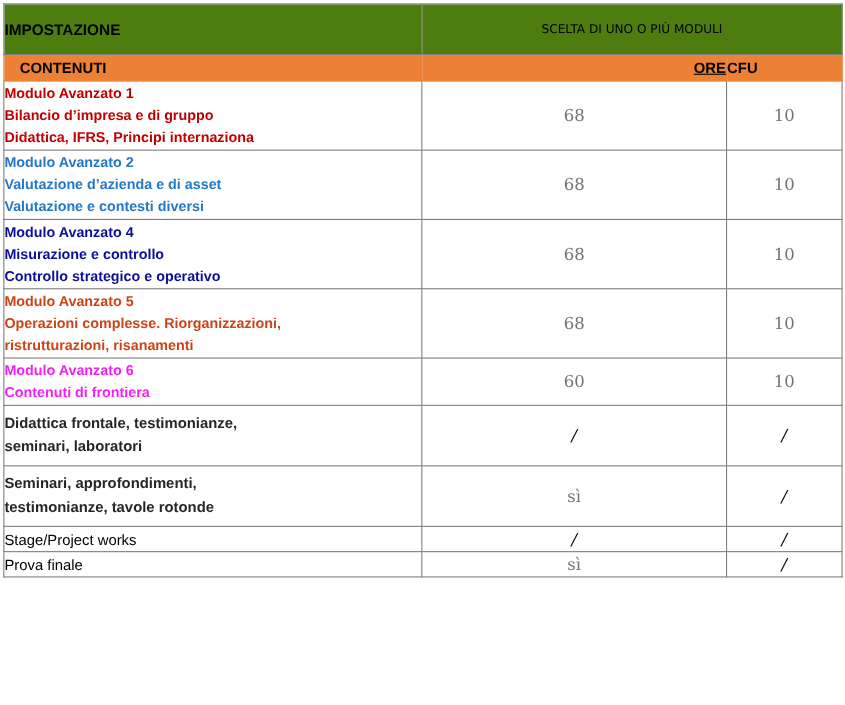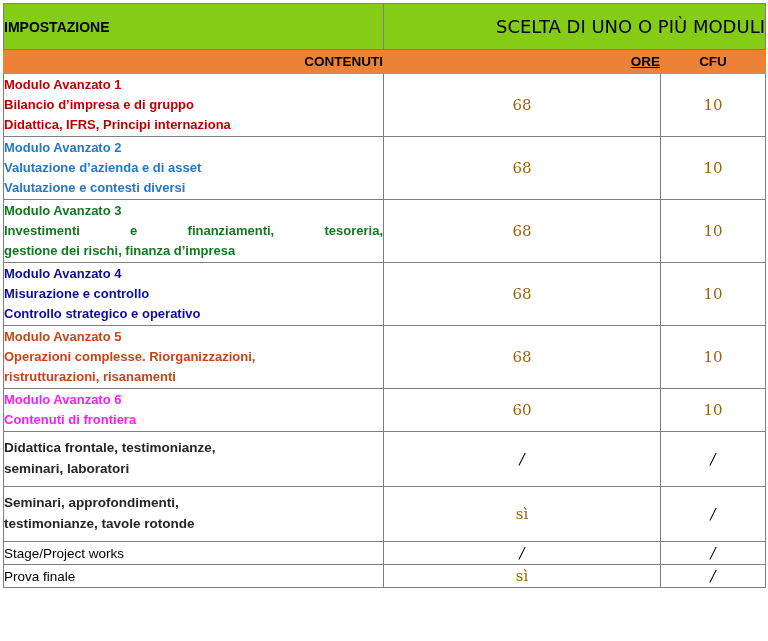--- a/index.html
+++ b/index.html
@@ -53,63 +53,63 @@
   .hdr-title-center {
     font-weight: bold;
     font-size: 15px;
     letter-spacing: 0.2px;
     color: #000000;
     text-align: center;
     height: 45px;
   }
   .row-impostazione td {
     height: 45px;
-    background: #84cc16;
+    background: #4d7c0f;
   }
   .imp-left {
     font-weight: bold;
     font-size: 14px;
     color: #000000;
     padding-left: 14px;
   }
   .imp-right {
-    font-size: 18px;
-    color: #000000;
-    text-align: right;
+    font-size: 11px;
+    color: #000000;
+    text-align: center;
     font-family: "DejaVu Sans", sans-serif;
   }
   .sub-hdr {
     background: #ED8136;
     border-color: #ED8136 !important;
     height: 23px;
     font-weight: bold;
     font-size: 13.5px;
     color: #000000;
   }
-  .sub-hdr.left  { padding-left: 14px; text-align: right; }
+  .sub-hdr.left  { padding-left: 14px; text-align: left; }
   .sub-hdr.mid   { text-align: right; text-decoration: underline; }
-  .sub-hdr.right { text-align: center; }
+  .sub-hdr.right { }
 
   
   .mod-cell {
     padding: 4px 8px 4px 12px;
     font-weight: bold;
     font-size: 13px;
     line-height: 1.52;
   }
   .mod-cell .line { display: block; }
   .mod-cell .line.justify {
     text-align: justify;
     text-align-last: justify;
   }
   .num-cell {
     text-align: center;
     font-family: "DejaVu Serif", serif;
     font-size: 15px;
-    color: #a16207;
+    color: #737373;
   }
   .slash-cell {
     text-align: center;
     font-family: "DejaVu Serif", serif;
     font-size: 15px;
     font-style: italic;
     color: #000000;
   }
 
   
@@ -170,29 +170,20 @@
       <tr>
         <td class="mod-cell h-tall" style="color:#2478C8">
           <span class="line">Modulo Avanzato 2</span>
           <span class="line">Valutazione d’azienda e di asset</span>
           <span class="line">Valutazione e contesti diversi</span>
         </td>
         <td class="num-cell">68</td>
         <td class="num-cell">10</td>
       </tr>
 
-      <tr>
-        <td class="mod-cell h-tall" style="color:#127A1E">
-          <span class="line">Modulo Avanzato 3</span>
-          <span class="line justify">Investimenti e finanziamenti, tesoreria,</span>
-          <span class="line">gestione dei rischi, finanza d’impresa</span>
-        </td>
-        <td class="num-cell">68</td>
-        <td class="num-cell">10</td>
-      </tr>
 
       <tr>
         <td class="mod-cell h-tall" style="color:#0D0D99">
           <span class="line">Modulo Avanzato 4</span>
           <span class="line">Misurazione e controllo</span>
           <span class="line">Controllo strategico e operativo</span>
         </td>
         <td class="num-cell">68</td>
         <td class="num-cell">10</td>
       </tr>

